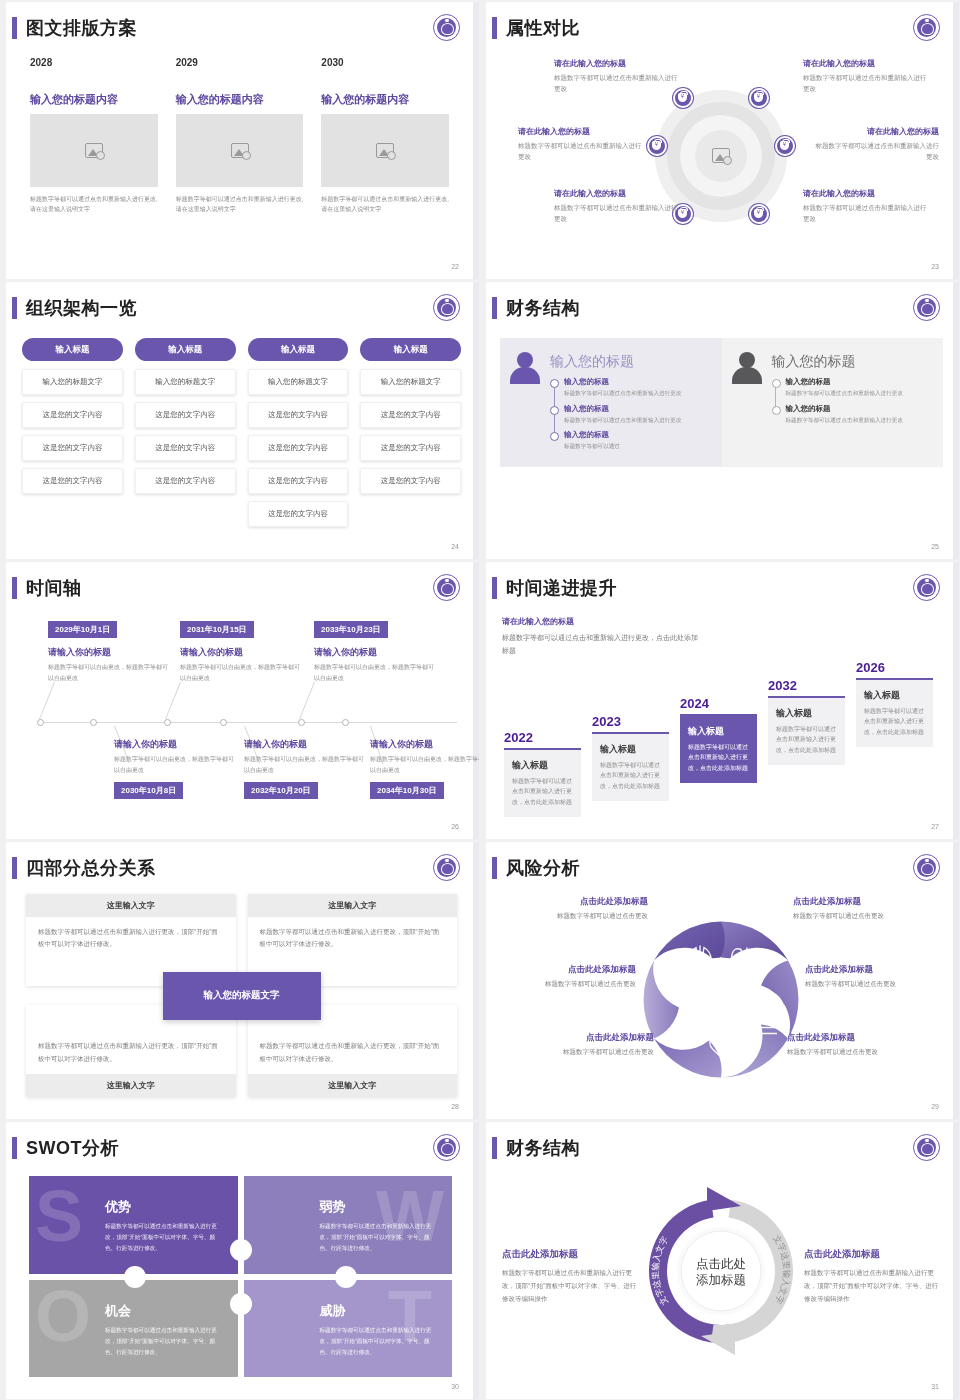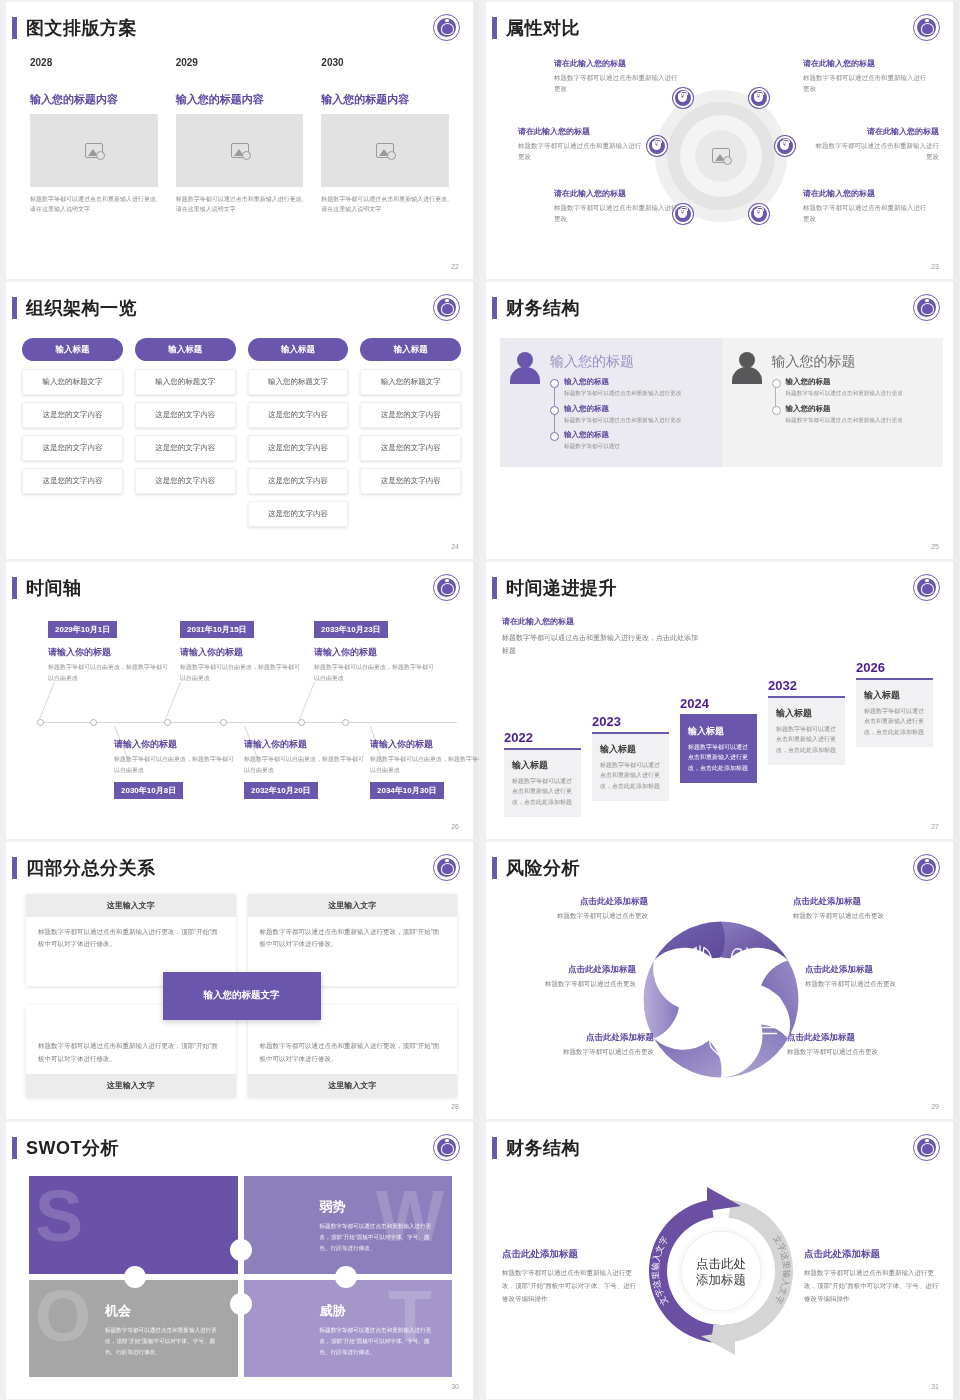--- a/index.html
+++ b/index.html
@@ -605,20 +605,24 @@
     <div class="shead">
       <div class="sbar"></div>
       <div class="stitle">SWOT分析</div>
     </div>
     <div class="logo">
         <i></i>
       </div>
     <div class="s30">
       <div class="sw s">
         <div class="ghost" style="left:6px;top:4px">S</div>
+        <div class="inner">
+          <div class="h">优势</div>
+          <div class="p">标题数字等都可以通过点击和重新输入进行更改，顶部“开始”面板中可以对字体、字号、颜色、行距等进行修改。</div>
+        </div>
       </div>
       <div class="sw w">
         <div class="ghost" style="right:8px;top:4px">W</div>
         <div class="inner">
           <div class="h">弱势</div>
           <div class="p">标题数字等都可以通过点击和重新输入进行更改，顶部“开始”面板中可以对字体、字号、颜色、行距等进行修改。</div>
         </div>
       </div>
       <div class="sw o">
         <div class="ghost" style="left:6px;top:0">O</div>

